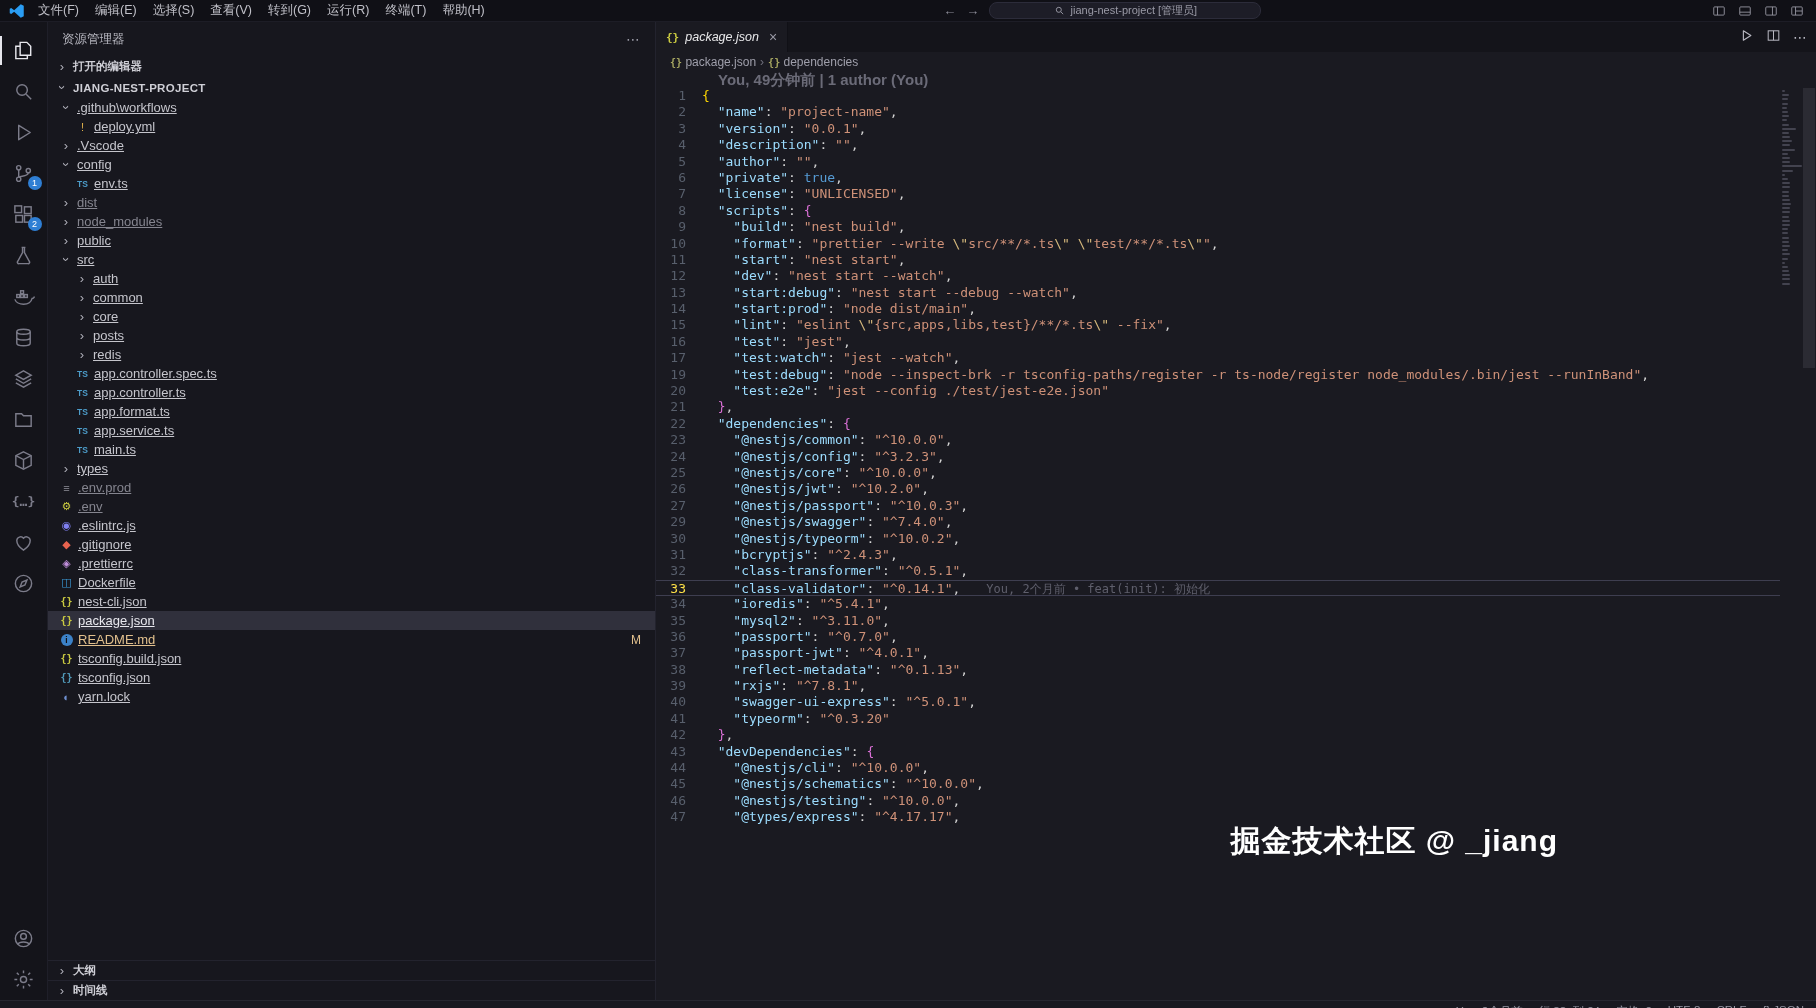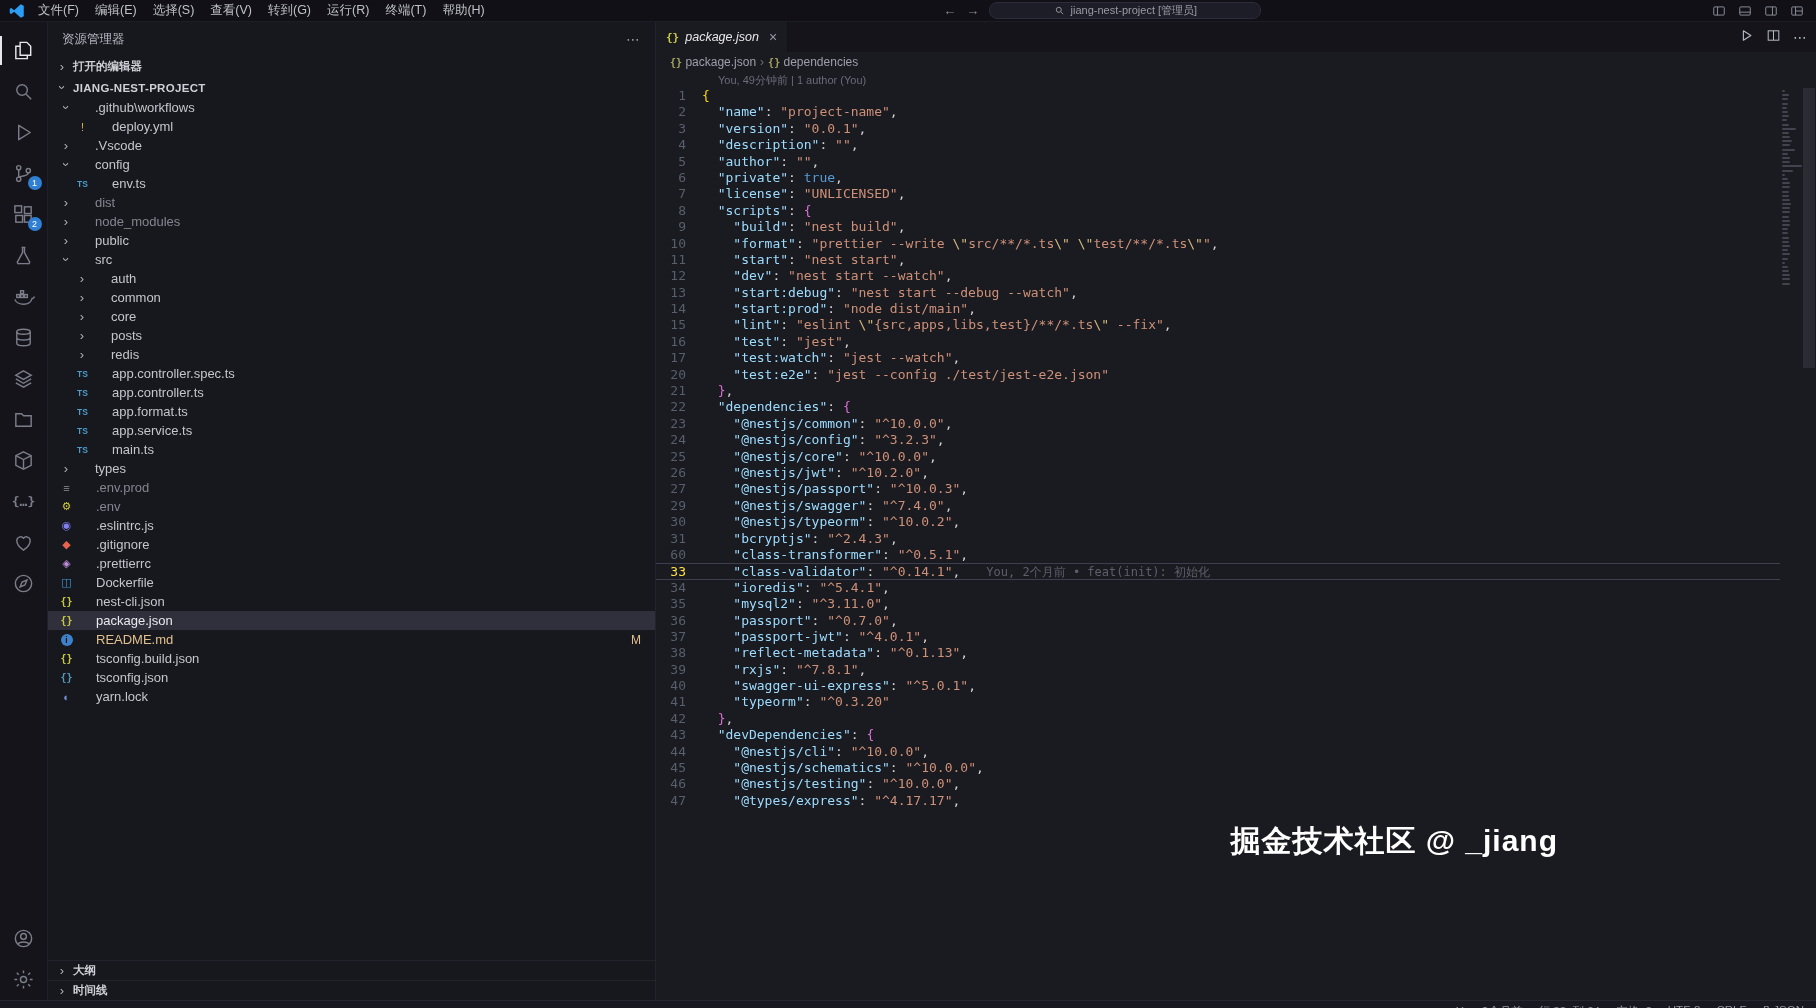--- a/index.html
+++ b/index.html
@@ -53,21 +53,21 @@
   .tree-row { height:19px; display:flex; align-items:center; color:#c5c5cc; cursor:default; white-space:nowrap; }
   .tree-row.selected { background:#30303c; color:#e8e8ee; }
   .tree-row.dim .tlabel { color:#85858f; }
   .tree-row.modified .tlabel { color:#e2c08d; }
   .ti { width:17px; flex:none; text-align:center; font-size:11px; display:inline-flex;
         align-items:center; justify-content:center; }
   .ti.ti-ts { font-size:8.5px; font-weight:bold; }
   .ti.ti-json,.ti.ti-json-blue { font-family:"DejaVu Sans Mono",monospace; font-weight:bold; font-size:10px; }
   .ti.ti-circle { width:12px; height:12px; border-radius:50%; background:#3c82c8; color:#101016;
                   font-size:8.5px; font-weight:bold; margin:0 2.5px; }
-  .tlabel { margin-left:21px; }
+  .tlabel { margin-left:3px;text-decoration:underline; }
   .tree-badge { margin-left:auto; margin-right:14px; color:#e2c08d; font-size:12px; }
   .sb-bottom .sb-row { border-top:1px solid #23232e; height:20px; }
 
   
   .editor { flex:1; background:#1a1a21; display:flex; flex-direction:column; min-width:0; }
   .tabbar { height:30px; background:#14141a; display:flex; align-items:stretch; flex:none; position:relative; }
   .tab { background:#1a1a21; display:flex; align-items:center; gap:6px; padding:0 10px;
          border-right:1px solid #101016; }
   .ticon { color:#cbcb41; font-family:"DejaVu Sans Mono",monospace; font-weight:bold; font-size:11px; }
   .tlabel-tab { font-size:12.5px; font-style:italic; color:#e8e8ea; }
@@ -75,21 +75,21 @@
   .tab-actions { position:absolute; right:8px; top:0; height:30px; display:flex; align-items:center;
                  gap:12px; color:#b9b9c2; }
   .tab-actions svg { width:15px; height:15px; }
   .tab-actions .dots { font-size:14px; letter-spacing:1px; }
 
   .breadcrumbs { height:20px; display:flex; align-items:center; gap:4px; padding-left:14px;
                  font-size:12px; color:#9f9fab; flex:none; }
   .bc-ico { color:#a8a862; font-family:"DejaVu Sans Mono",monospace; font-weight:bold; font-size:10px; }
   .bc-sep { color:#70707c; }
 
-  .blame-header { height:16px; line-height:16px; padding-left:62px; font-size:11px; color:#6b6b78; flex:none; }
+  .blame-header { height:16px; line-height:16px; padding-left:62px; font-size:15px; color:#6b6b78; flex:none;font-weight:bold; }
 
   .code-wrap { position:relative; flex:1; overflow:hidden; }
   .code { margin-right:36px; }
   .code-line { display:flex; height:16.4px; line-height:16.4px; white-space:pre;
                font-family:"DejaVu Sans Mono",monospace; font-size:13px; }
   .ln { width:46px; flex:none; text-align:right; padding-right:16px; color:#585f6c; }
   .code-line.active { border-top:1px solid #3e3e50; border-bottom:1px solid #3e3e50; }
   .code-line.active .ln { color:#fde047; }
   .lens-row { height:16.4px; line-height:16.4px; padding-left:calc(62px + 2ch); font-size:11px; color:#6b6b78; }
   .blame-inline { color:#5f5f6c; margin-left:26px; font-size:12px; }
@@ -474,32 +474,33 @@
             <div class="code-line"><span class="ln">8</span><span><span class="tk-p">  </span><span class="tk-k">"scripts"</span><span class="tk-p">: </span><span class="tk-b2">{</span></span></div>
             <div class="code-line"><span class="ln">9</span><span><span class="tk-p">    </span><span class="tk-k">"build"</span><span class="tk-p">: </span><span class="tk-s">"nest build"</span><span class="tk-p">,</span></span></div>
             <div class="code-line"><span class="ln">10</span><span><span class="tk-p">    </span><span class="tk-k">"format"</span><span class="tk-p">: </span><span class="tk-s">"prettier --write </span><span class="tk-e">\"</span><span class="tk-s">src/**/*.ts</span><span class="tk-e">\"</span><span class="tk-s"> </span><span class="tk-e">\"</span><span class="tk-s">test/**/*.ts</span><span class="tk-e">\"</span><span class="tk-s">"</span><span class="tk-p">,</span></span></div>
             <div class="code-line"><span class="ln">11</span><span><span class="tk-p">    </span><span class="tk-k">"start"</span><span class="tk-p">: </span><span class="tk-s">"nest start"</span><span class="tk-p">,</span></span></div>
             <div class="code-line"><span class="ln">12</span><span><span class="tk-p">    </span><span class="tk-k">"dev"</span><span class="tk-p">: </span><span class="tk-s">"nest start --watch"</span><span class="tk-p">,</span></span></div>
             <div class="code-line"><span class="ln">13</span><span><span class="tk-p">    </span><span class="tk-k">"start:debug"</span><span class="tk-p">: </span><span class="tk-s">"nest start --debug --watch"</span><span class="tk-p">,</span></span></div>
             <div class="code-line"><span class="ln">14</span><span><span class="tk-p">    </span><span class="tk-k">"start:prod"</span><span class="tk-p">: </span><span class="tk-s">"node dist/main"</span><span class="tk-p">,</span></span></div>
             <div class="code-line"><span class="ln">15</span><span><span class="tk-p">    </span><span class="tk-k">"lint"</span><span class="tk-p">: </span><span class="tk-s">"eslint </span><span class="tk-e">\"</span><span class="tk-s">{src,apps,libs,test}/**/*.ts</span><span class="tk-e">\"</span><span class="tk-s"> --fix"</span><span class="tk-p">,</span></span></div>
             <div class="code-line"><span class="ln">16</span><span><span class="tk-p">    </span><span class="tk-k">"test"</span><span class="tk-p">: </span><span class="tk-s">"jest"</span><span class="tk-p">,</span></span></div>
             <div class="code-line"><span class="ln">17</span><span><span class="tk-p">    </span><span class="tk-k">"test:watch"</span><span class="tk-p">: </span><span class="tk-s">"jest --watch"</span><span class="tk-p">,</span></span></div>
+            <div class="code-line"><span class="ln">19</span><span><span class="tk-p">    </span><span class="tk-k">"test:debug"</span><span class="tk-p">: </span><span class="tk-s">"node --inspect-brk -r tsconfig-paths/register -r ts-node/register node_modules/.bin/jest --runInBand"</span><span class="tk-p">,</span></span></div>
             <div class="code-line"><span class="ln">20</span><span><span class="tk-p">    </span><span class="tk-k">"test:e2e"</span><span class="tk-p">: </span><span class="tk-s">"jest --config ./test/jest-e2e.json"</span></span></div>
             <div class="code-line"><span class="ln">21</span><span><span class="tk-p">  </span><span class="tk-b2">}</span><span class="tk-p">,</span></span></div>
             <div class="code-line"><span class="ln">22</span><span><span class="tk-p">  </span><span class="tk-k">"dependencies"</span><span class="tk-p">: </span><span class="tk-b2">{</span></span></div>
             <div class="code-line"><span class="ln">23</span><span><span class="tk-p">    </span><span class="tk-k">"@nestjs/common"</span><span class="tk-p">: </span><span class="tk-s">"^10.0.0"</span><span class="tk-p">,</span></span></div>
             <div class="code-line"><span class="ln">24</span><span><span class="tk-p">    </span><span class="tk-k">"@nestjs/config"</span><span class="tk-p">: </span><span class="tk-s">"^3.2.3"</span><span class="tk-p">,</span></span></div>
             <div class="code-line"><span class="ln">25</span><span><span class="tk-p">    </span><span class="tk-k">"@nestjs/core"</span><span class="tk-p">: </span><span class="tk-s">"^10.0.0"</span><span class="tk-p">,</span></span></div>
             <div class="code-line"><span class="ln">26</span><span><span class="tk-p">    </span><span class="tk-k">"@nestjs/jwt"</span><span class="tk-p">: </span><span class="tk-s">"^10.2.0"</span><span class="tk-p">,</span></span></div>
             <div class="code-line"><span class="ln">27</span><span><span class="tk-p">    </span><span class="tk-k">"@nestjs/passport"</span><span class="tk-p">: </span><span class="tk-s">"^10.0.3"</span><span class="tk-p">,</span></span></div>
             <div class="code-line"><span class="ln">29</span><span><span class="tk-p">    </span><span class="tk-k">"@nestjs/swagger"</span><span class="tk-p">: </span><span class="tk-s">"^7.4.0"</span><span class="tk-p">,</span></span></div>
             <div class="code-line"><span class="ln">30</span><span><span class="tk-p">    </span><span class="tk-k">"@nestjs/typeorm"</span><span class="tk-p">: </span><span class="tk-s">"^10.0.2"</span><span class="tk-p">,</span></span></div>
             <div class="code-line"><span class="ln">31</span><span><span class="tk-p">    </span><span class="tk-k">"bcryptjs"</span><span class="tk-p">: </span><span class="tk-s">"^2.4.3"</span><span class="tk-p">,</span></span></div>
-            <div class="code-line"><span class="ln">60</span><span><span class="tk-p">    </span><span class="tk-k">"class-transformer"</span><span class="tk-p">: </span><span class="tk-s">"^0.5.1"</span><span class="tk-p">,</span></span></div>
+            <div class="code-line"><span class="ln">32</span><span><span class="tk-p">    </span><span class="tk-k">"class-transformer"</span><span class="tk-p">: </span><span class="tk-s">"^0.5.1"</span><span class="tk-p">,</span></span></div>
             <div class="code-line active"><span class="ln">33</span><span><span class="tk-p">    </span><span class="tk-k">"class-validator"</span><span class="tk-p">: </span><span class="tk-s">"^0.14.1"</span><span class="tk-p">,</span></span><span class="blame-inline">You, 2个月前 • feat(init): 初始化</span></div>
             <div class="code-line"><span class="ln">34</span><span><span class="tk-p">    </span><span class="tk-k">"ioredis"</span><span class="tk-p">: </span><span class="tk-s">"^5.4.1"</span><span class="tk-p">,</span></span></div>
             <div class="code-line"><span class="ln">35</span><span><span class="tk-p">    </span><span class="tk-k">"mysql2"</span><span class="tk-p">: </span><span class="tk-s">"^3.11.0"</span><span class="tk-p">,</span></span></div>
             <div class="code-line"><span class="ln">36</span><span><span class="tk-p">    </span><span class="tk-k">"passport"</span><span class="tk-p">: </span><span class="tk-s">"^0.7.0"</span><span class="tk-p">,</span></span></div>
             <div class="code-line"><span class="ln">37</span><span><span class="tk-p">    </span><span class="tk-k">"passport-jwt"</span><span class="tk-p">: </span><span class="tk-s">"^4.0.1"</span><span class="tk-p">,</span></span></div>
             <div class="code-line"><span class="ln">38</span><span><span class="tk-p">    </span><span class="tk-k">"reflect-metadata"</span><span class="tk-p">: </span><span class="tk-s">"^0.1.13"</span><span class="tk-p">,</span></span></div>
             <div class="code-line"><span class="ln">39</span><span><span class="tk-p">    </span><span class="tk-k">"rxjs"</span><span class="tk-p">: </span><span class="tk-s">"^7.8.1"</span><span class="tk-p">,</span></span></div>
             <div class="code-line"><span class="ln">40</span><span><span class="tk-p">    </span><span class="tk-k">"swagger-ui-express"</span><span class="tk-p">: </span><span class="tk-s">"^5.0.1"</span><span class="tk-p">,</span></span></div>
             <div class="code-line"><span class="ln">41</span><span><span class="tk-p">    </span><span class="tk-k">"typeorm"</span><span class="tk-p">: </span><span class="tk-s">"^0.3.20"</span></span></div>
             <div class="code-line"><span class="ln">42</span><span><span class="tk-p">  </span><span class="tk-b2">}</span><span class="tk-p">,</span></span></div>

